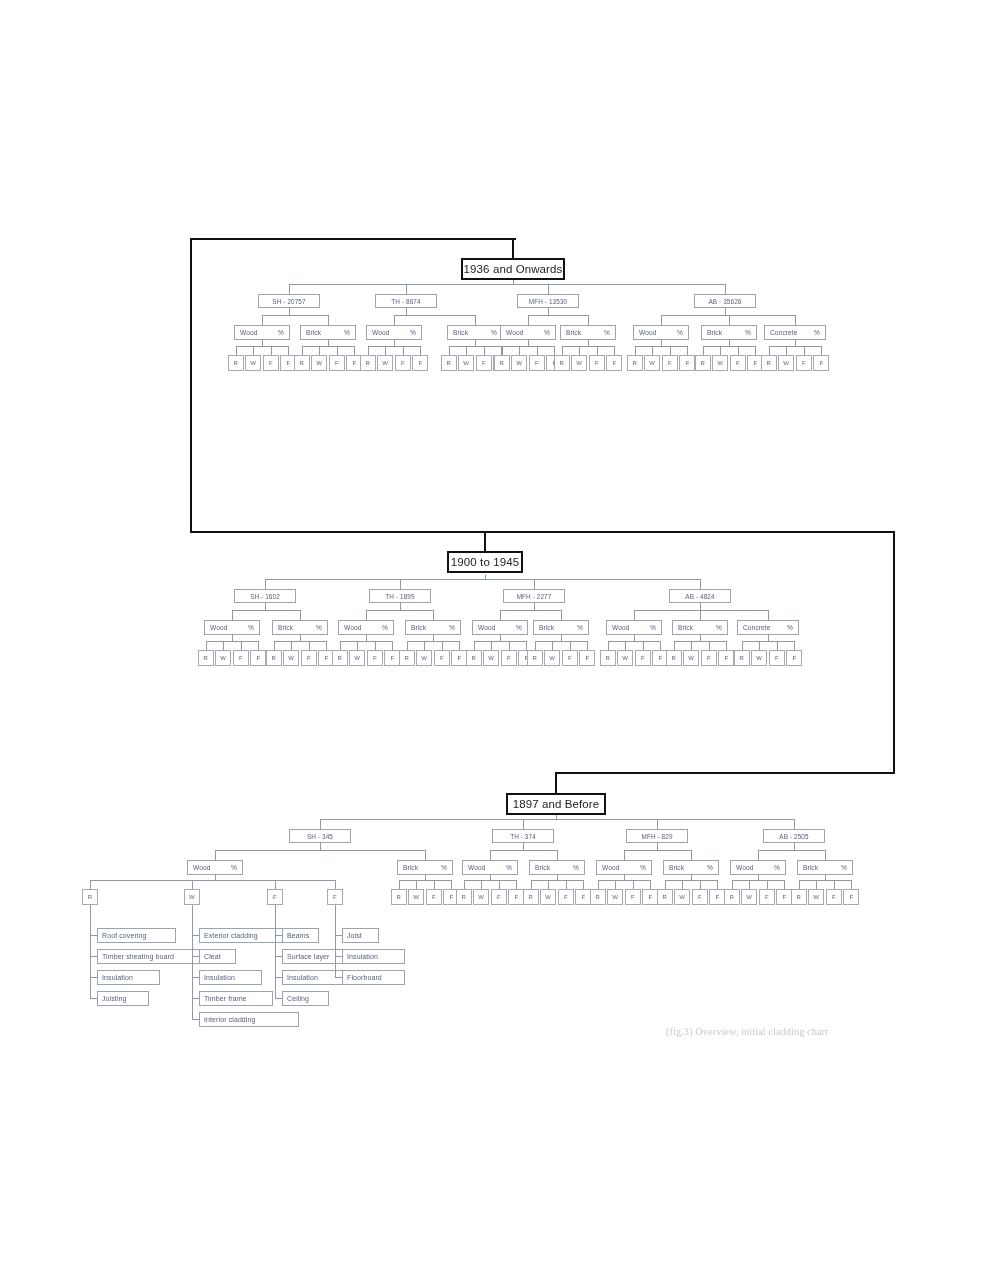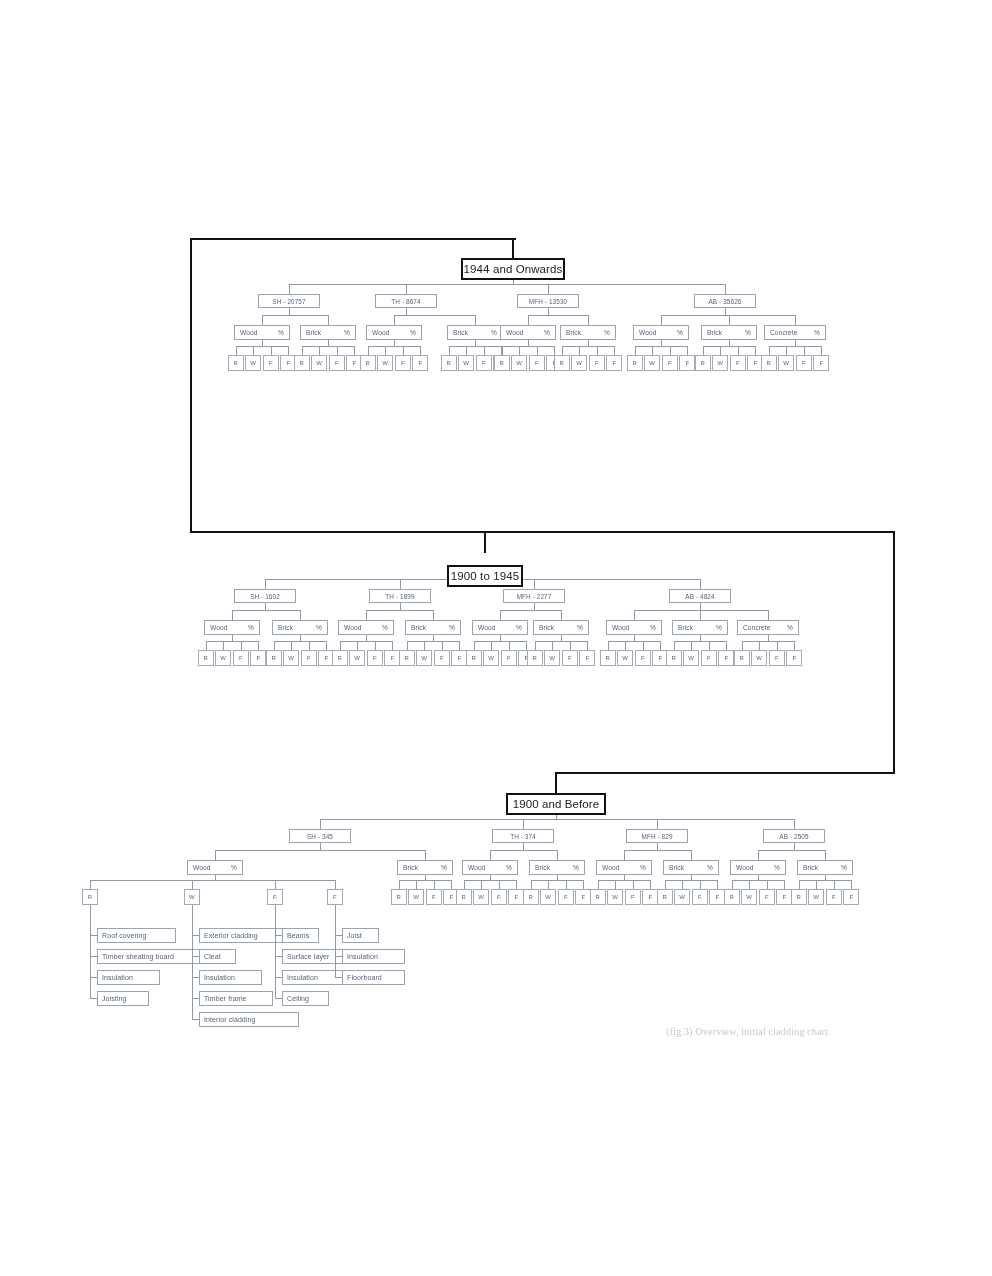--- a/index.html
+++ b/index.html
@@ -38,25 +38,25 @@
   .th-v{width:2px;}
 
   .cap{position:absolute;color:#c9c9c9;font-size:10.5px;
        font-family:"Liberation Serif","DejaVu Serif",serif;white-space:nowrap;}
 </style>
 </head>
 <body>
 
 <div id="stage">
 
-  <div class="node era" style="left:461px;top:258px;width:104px;">1944 and Onwards</div>
-
-  <div class="node era" style="left:447px;top:565px;width:76px;">1900 to 1945</div>
-
-  <div class="node era" style="left:506px;top:793px;width:100px;">1900 and Before</div>
+  <div class="node era" style="left:461px;top:258px;width:104px;">1936 and Onwards</div>
+
+  <div class="node era" style="left:447px;top:551px;width:76px;">1900 to 1945</div>
+
+  <div class="node era" style="left:506px;top:793px;width:100px;">1897 and Before</div>
 
   <div class="cap" style="left:666px;top:1026px;">(fig.3) Overview, initial cladding chart</div>
 
 <div class="ln lnv" style="left:513px;top:280px;height:4px;"></div>
     <div class="ln lnh" style="left:289px;top:284px;width:436px;"></div>
     <div class="ln lnv" style="left:289px;top:284px;height:10px;"></div>
     <div class="node typ" style="left:258px;top:294px;width:62px;">SH - 20757</div>
     <div class="ln lnv" style="left:289px;top:308px;height:7px;"></div>
     <div class="ln lnh" style="left:262px;top:315px;width:66px;"></div>
     <div class="ln lnv" style="left:262px;top:315px;height:10px;"></div>

